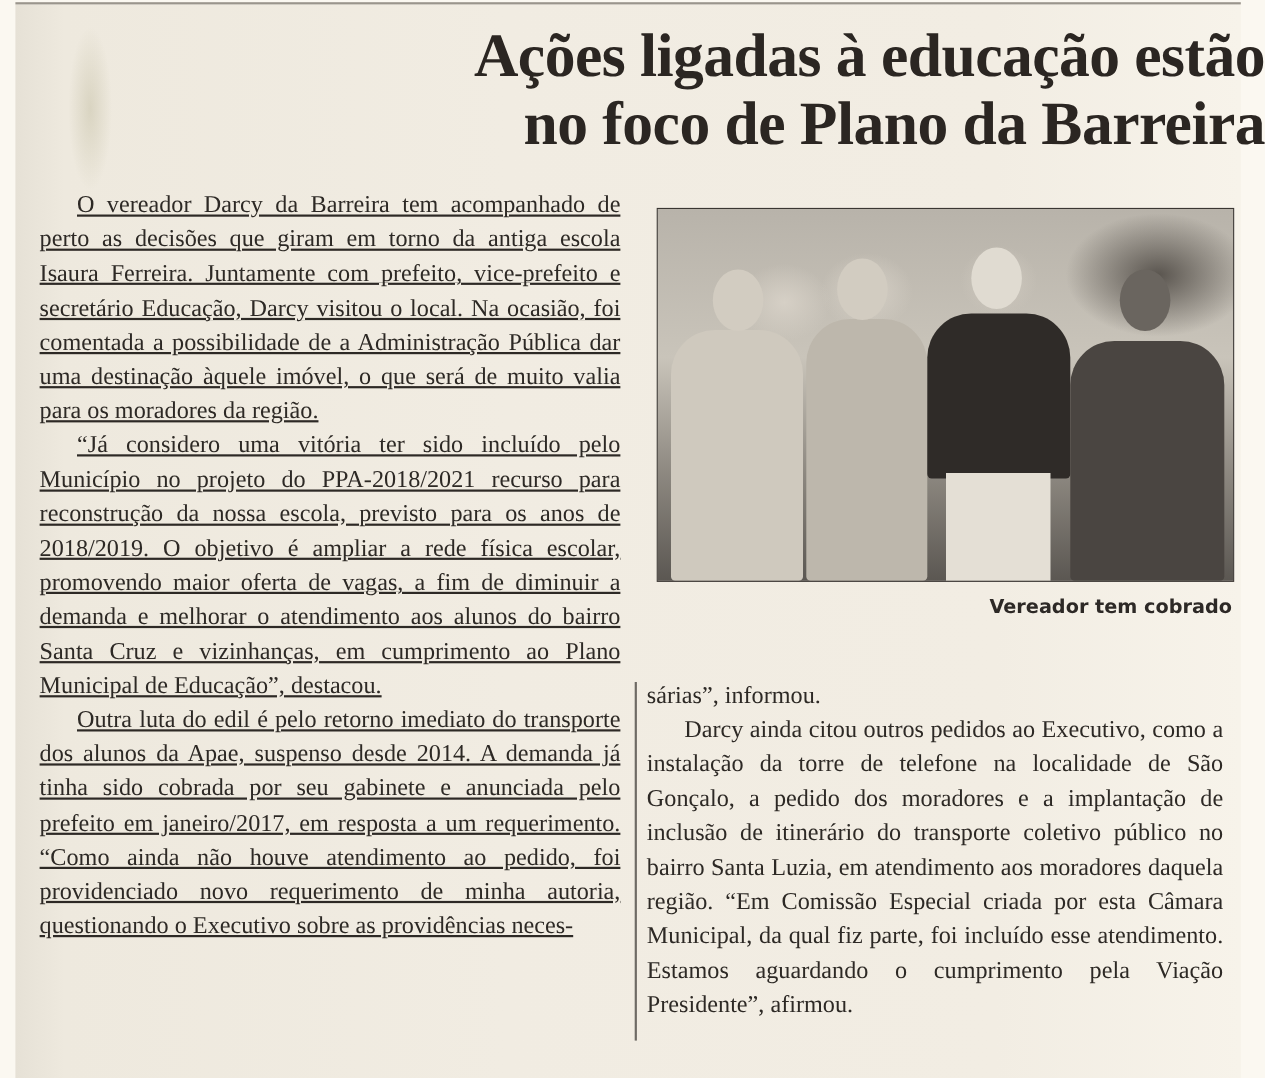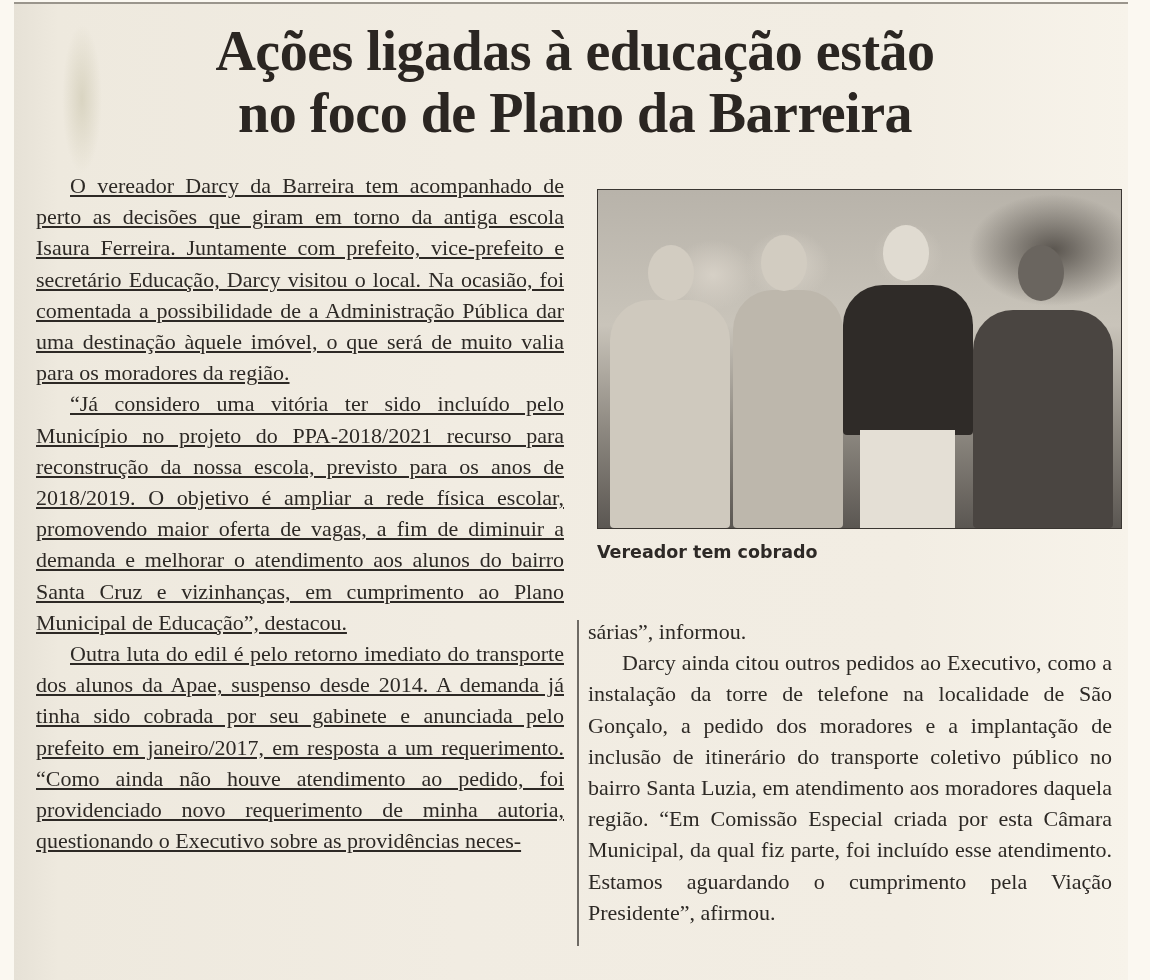--- a/index.html
+++ b/index.html
@@ -14,21 +14,21 @@
       position: absolute; left: 14px; top: 2px; width: 1114px; height: 976px;
       background: linear-gradient(90deg, #e6e1d6 0%, #eee9de 4%, #f1ece2 40%, #f2ede3 80%, #f7f3ea 100%);
       border-top: 2px solid #9a958c;
     }
     .smudge {
       position: absolute; left: 48px; top: 20px; width: 40px; height: 150px;
       background: radial-gradient(ellipse at center, rgba(200,195,170,0.55) 0%, rgba(200,195,170,0) 70%);
     }
     .title {
       position: absolute; left: 0; top: 20px; width: 1150px;
-      text-align: center;
+      text-align: right;
       font-family: "Liberation Serif", "DejaVu Serif", serif;
       font-weight: bold; font-size: 56px; line-height: 62px;
       letter-spacing: -0.5px; color: #2b2622;
     }
     .title span { display: block; }
     .col {
       position: absolute;
       font-size: 22px; line-height: 31.2px;
       text-align: justify;
       color: #2d2925;
@@ -51,21 +51,21 @@
     .figure { position: absolute; border-radius: 40px 40px 4px 4px; }
     .f1 { left: 12px; top: 110px; width: 120px; height: 228px; background: #cfc9be; }
     .f2 { left: 135px; top: 100px; width: 110px; height: 238px; background: #bdb7ac; }
     .f3 { left: 245px; top: 95px; width: 130px; height: 150px; background: #2f2b28; }
     .f3b { left: 262px; top: 240px; width: 95px; height: 98px; background: #e4dfd5; border-radius: 0; }
     .f4 { left: 375px; top: 120px; width: 140px; height: 218px; background: #4a4541; }
     .head { position: absolute; width: 46px; height: 56px; border-radius: 50%; background: #d2ccc1; }
     .h1 { left: 50px; top: 55px; } .h2 { left: 163px; top: 45px; } .h3 { left: 285px; top: 35px; background:#e0dbd1; } .h4 { left: 420px; top: 55px; background:#6a655f; }
     .caption {
       position: absolute; left: 597px; top: 540px; width: 523px;
-      text-align: left;
+      text-align: right;
       font-family: "DejaVu Sans", "Liberation Sans", sans-serif;
       font-weight: bold; font-size: 17.5px; line-height: 24px;
       color: #2d2926;
     }
     .caption span { display: block; }
     .divider {
       position: absolute; left: 577px; top: 620px; width: 2px; height: 326px;
       background: #6e6a64;
     }
   </style>

